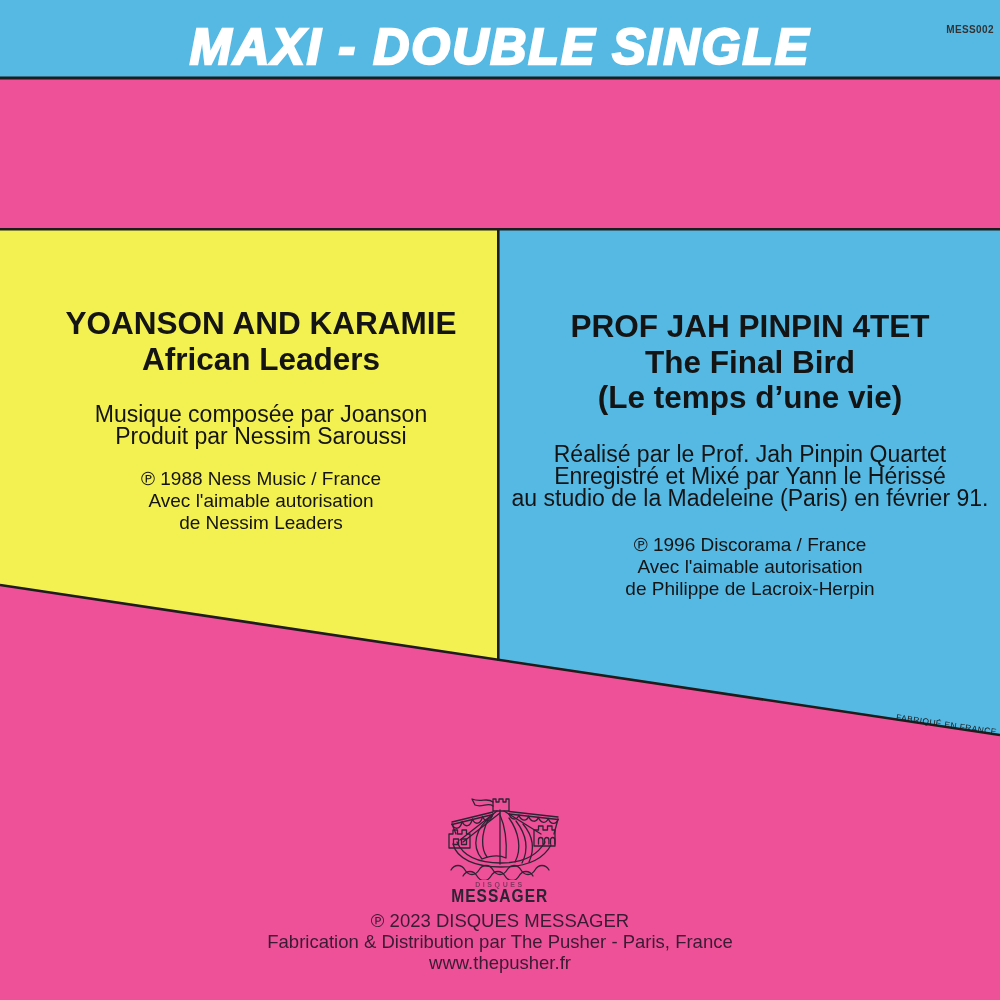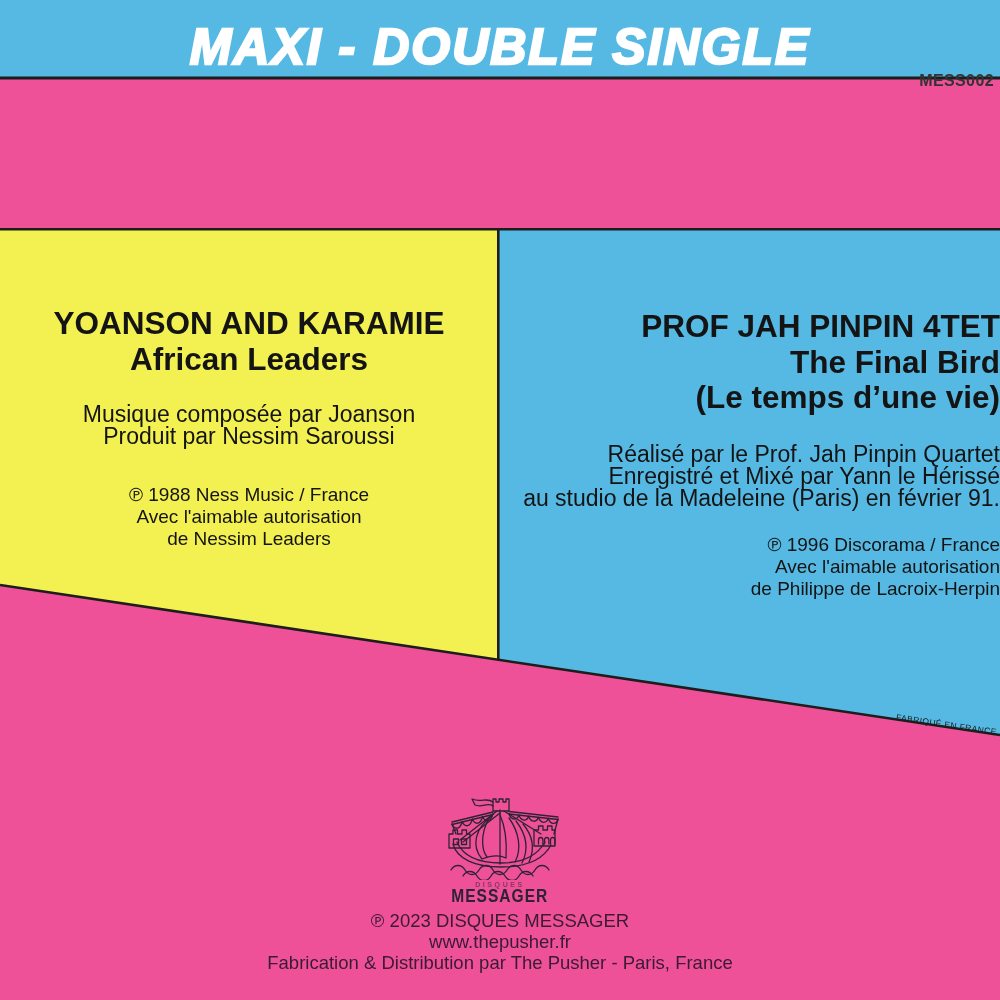--- a/index.html
+++ b/index.html
@@ -22,30 +22,30 @@
     display:flex;align-items:center;justify-content:center;
   }
   .banner-title{
     font-style:italic;font-weight:700;font-size:50px;letter-spacing:2px;
     color:var(--banner_text);
     -webkit-text-stroke:2.4px var(--banner_text);
     white-space:nowrap;transform:translateY(-1px);
   }
   .catalog{
     position:absolute;top:24px;right:6px;z-index:2;
-    font-size:16px;font-weight:700;letter-spacing:.4px;color:#333;margin-top:48px;
+    font-size:10px;font-weight:700;letter-spacing:.4px;color:#333;
   }
 
   .panel-text{position:absolute;z-index:2;text-align:center;color:var(--panel_text);}
-  .panel-text.left{left:0;top:306px;width:498px;}
-  .panel-text.right{left:500px;top:309px;width:500px;text-align:right;}
+  .panel-text.left{left:12px;top:306px;width:498px;}
+  .panel-text.right{left:500px;top:309px;width:500px;}
   .head{font-size:31.5px;font-weight:700;line-height:35.5px;margin:0;}
   .credits{margin-top:26px;font-size:23px;line-height:22px;}
   .panel-text.right .credits{margin-top:27px;}
-  .rights{margin-top:37px;font-size:19px;line-height:22px;}
+  .rights{margin-top:21px;font-size:19px;line-height:22px;}
   .panel-text.right .rights{margin-top:25px;}
 
   .made-in{
     position:absolute;right:3px;top:727px;z-index:2;
     font-size:8.5px;letter-spacing:.4px;color:#1b1b1b;white-space:nowrap;
     transform:rotate(8.5deg);transform-origin:100% 50%;
   }
 
   .ship{position:absolute;left:437px;top:794px;z-index:2;}
   .ship *{stroke:var(--logo_ink);fill:none;stroke-width:1.3;stroke-linecap:round;stroke-linejoin:round;}
@@ -156,15 +156,15 @@
   </g>
 </svg>
 
 <div class="disques">DISQUES</div>
 <div class="messager">
   <span>MESSAGER</span>
 </div>
 
 <div class="footer-lines">
   <div>℗ 2023 DISQUES MESSAGER</div>
+  <div>Fabrication &amp; Distribution par The Pusher - Paris, France</div>
   <div>www.thepusher.fr</div>
-  <div>Fabrication &amp; Distribution par The Pusher - Paris, France</div>
 </div>
 
 </body></html>

